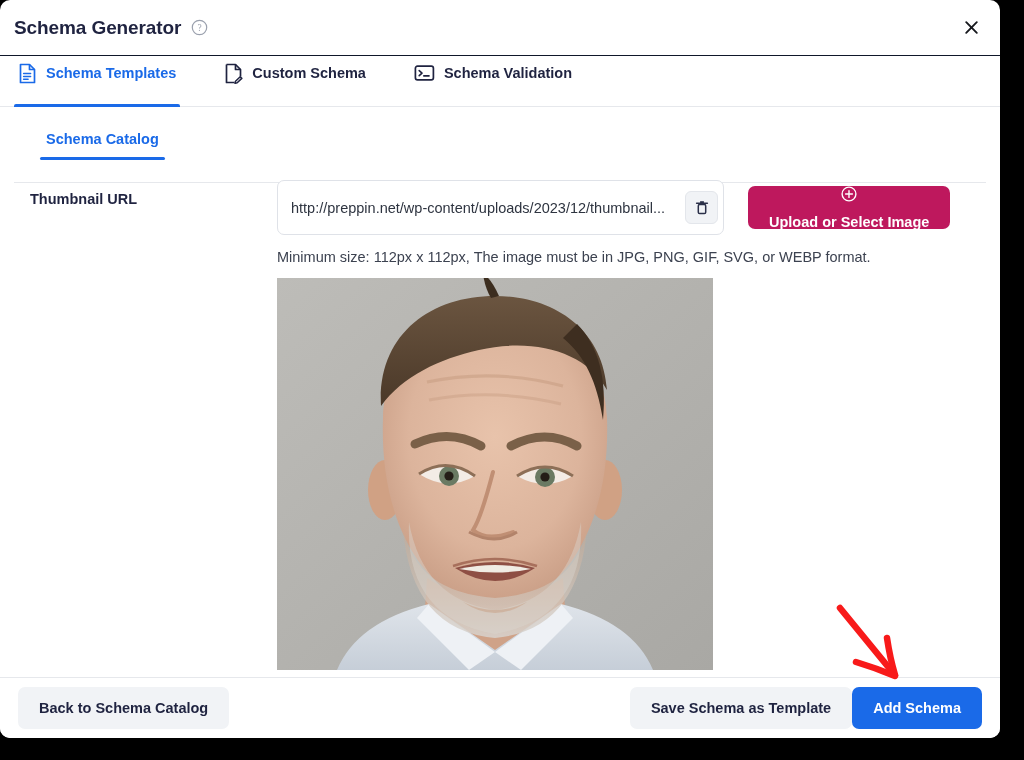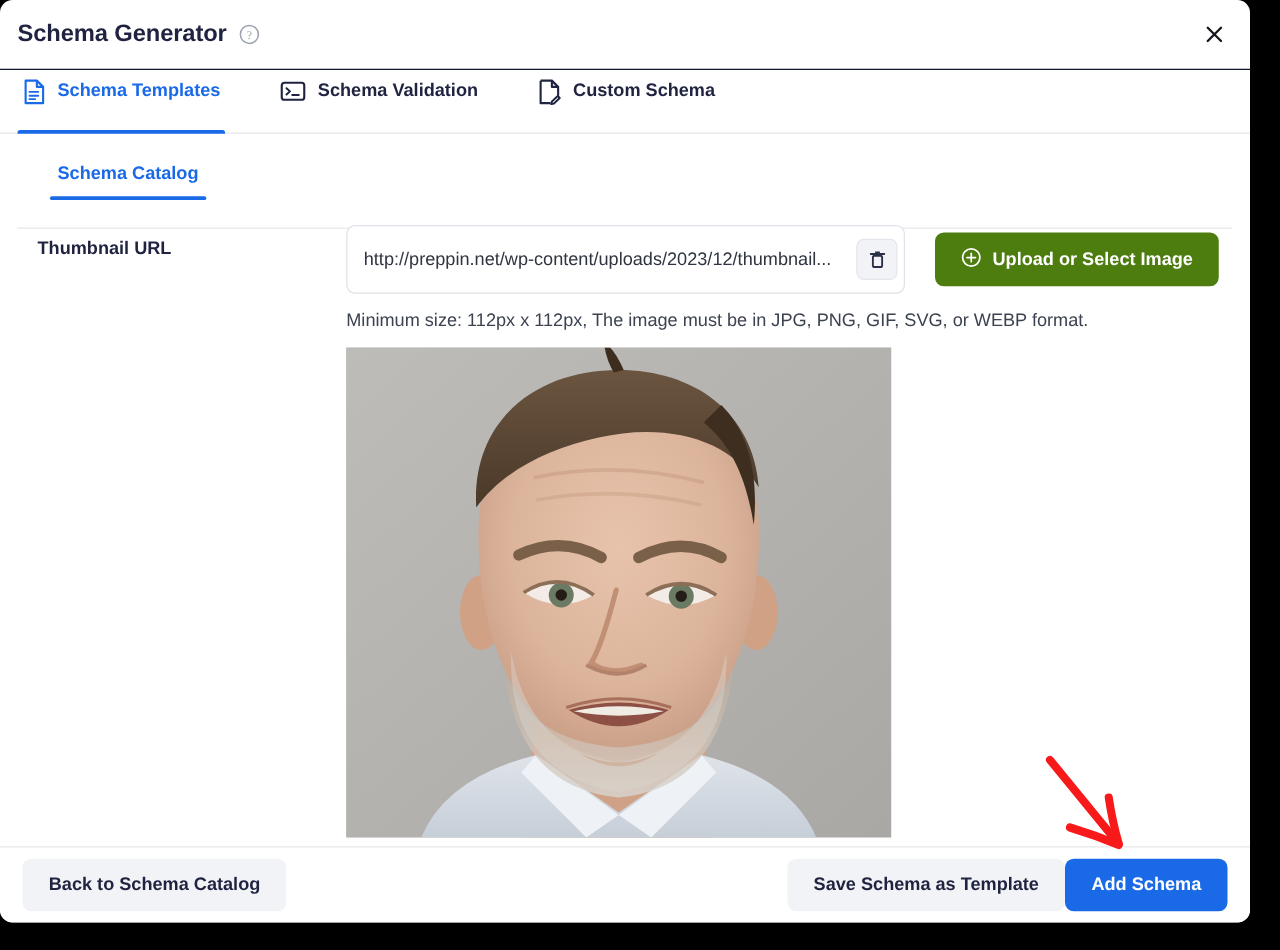--- a/index.html
+++ b/index.html
@@ -165,32 +165,33 @@
     border-radius: 6px;
     background: #f1f3f6;
     border: 1px solid #e3e6eb;
     display: flex;
     align-items: center; justify-content: center;
     cursor: pointer;
   }
   .upload-btn {
     height: 43px;
     padding: 0 21px;
-    background: #4d7c0f;
+    background: #be185d;
     color: #ffffff;
     border: none;
     border-radius: 7px;
     font-size: 14.5px;
     font-weight: bold;
     font-family: inherit;
     display: flex;
     align-items: center;
     gap: 9px;
     cursor: pointer;
     white-space: nowrap;
+    flex-direction: column;
   }
 
   .hint {
     margin-top: 14px;
     font-size: 14.5px;
     color: #3c4250;
   }
 
   
   .thumb {
@@ -275,39 +276,39 @@
           <path d="M2.5 1.5 h9 l5 5 v13 a0 0 0 0 1 0 0 h-14 z" fill="none" stroke="#1a6ae8" stroke-width="1.7" stroke-linejoin="round"></path>
           <path d="M11.5 1.5 v5 h5" fill="none" stroke="#1a6ae8" stroke-width="1.7" stroke-linejoin="round"></path>
           <path d="M5.6 10.5 h7 M5.6 13.6 h7 M5.6 16.3 h4.5" stroke="#1a6ae8" stroke-width="1.5" stroke-linecap="round"></path>
         </svg>
       </span>
       <span>Schema Templates</span>
     </div>
 
     <div class="tab">
       <span class="tab-ico">
-        <svg width="21" height="18" viewBox="0 0 21 18">
-          <rect x="1.4" y="2.2" width="18" height="13.6" rx="2.1" fill="none" stroke="#1f2340" stroke-width="1.7"></rect>
-          <path d="M5.2 6.6 L8 9.1 L5.2 11.6" fill="none" stroke="#1f2340" stroke-width="1.6" stroke-linecap="round" stroke-linejoin="round"></path>
-          <path d="M9.8 11.9 h5.2" stroke="#1f2340" stroke-width="1.6" stroke-linecap="round"></path>
-        </svg>
-      </span>
-      <span>Schema Validation</span>
-    </div>
-
-    <div class="tab">
-      <span class="tab-ico">
         <svg width="19" height="21" viewBox="0 0 19 21">
           <path d="M2.5 1.5 h9 l5 5 v7" fill="none" stroke="#1f2340" stroke-width="1.7" stroke-linejoin="round"></path>
           <path d="M2.5 1.5 v18 h8" fill="none" stroke="#1f2340" stroke-width="1.7" stroke-linejoin="round"></path>
           <path d="M11.5 1.5 v5 h5" fill="none" stroke="#1f2340" stroke-width="1.7" stroke-linejoin="round"></path>
           <path d="M16.2 13.8 l1.6 1.6 -4.6 4.4 -2.2 0.5 0.5 -2.1 z" fill="none" stroke="#1f2340" stroke-width="1.5" stroke-linejoin="round"></path>
         </svg>
       </span>
       <span>Custom Schema</span>
+    </div>
+
+    <div class="tab">
+      <span class="tab-ico">
+        <svg width="21" height="18" viewBox="0 0 21 18">
+          <rect x="1.4" y="2.2" width="18" height="13.6" rx="2.1" fill="none" stroke="#1f2340" stroke-width="1.7"></rect>
+          <path d="M5.2 6.6 L8 9.1 L5.2 11.6" fill="none" stroke="#1f2340" stroke-width="1.6" stroke-linecap="round" stroke-linejoin="round"></path>
+          <path d="M9.8 11.9 h5.2" stroke="#1f2340" stroke-width="1.6" stroke-linecap="round"></path>
+        </svg>
+      </span>
+      <span>Schema Validation</span>
     </div>
 
   </div>
 
   <div class="subtabs">
     <div class="subtab-wrap">
       <span class="subtab">Schema Catalog</span>
       <span class="subtab-underline"></span>
     </div>
   </div>

